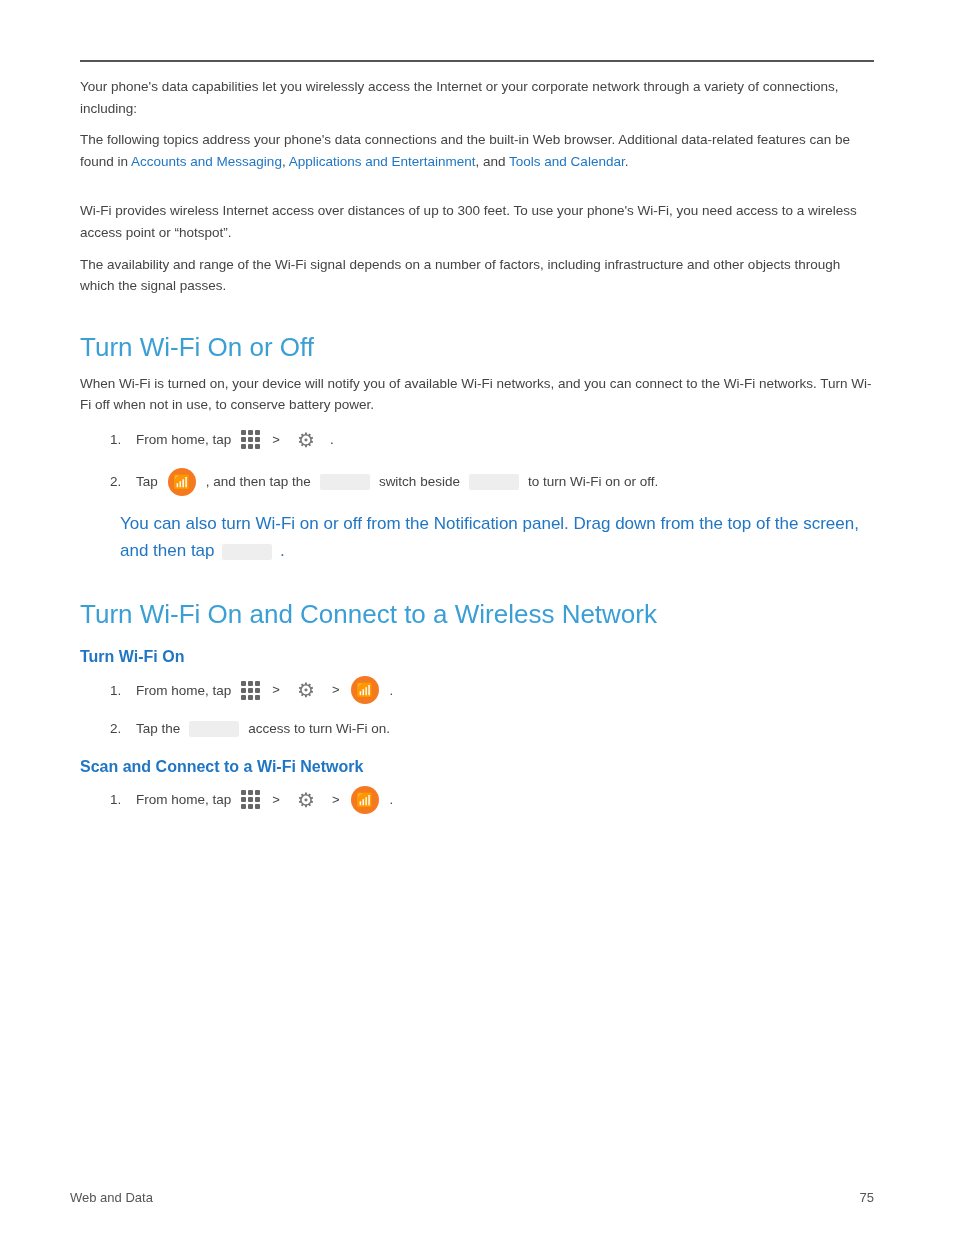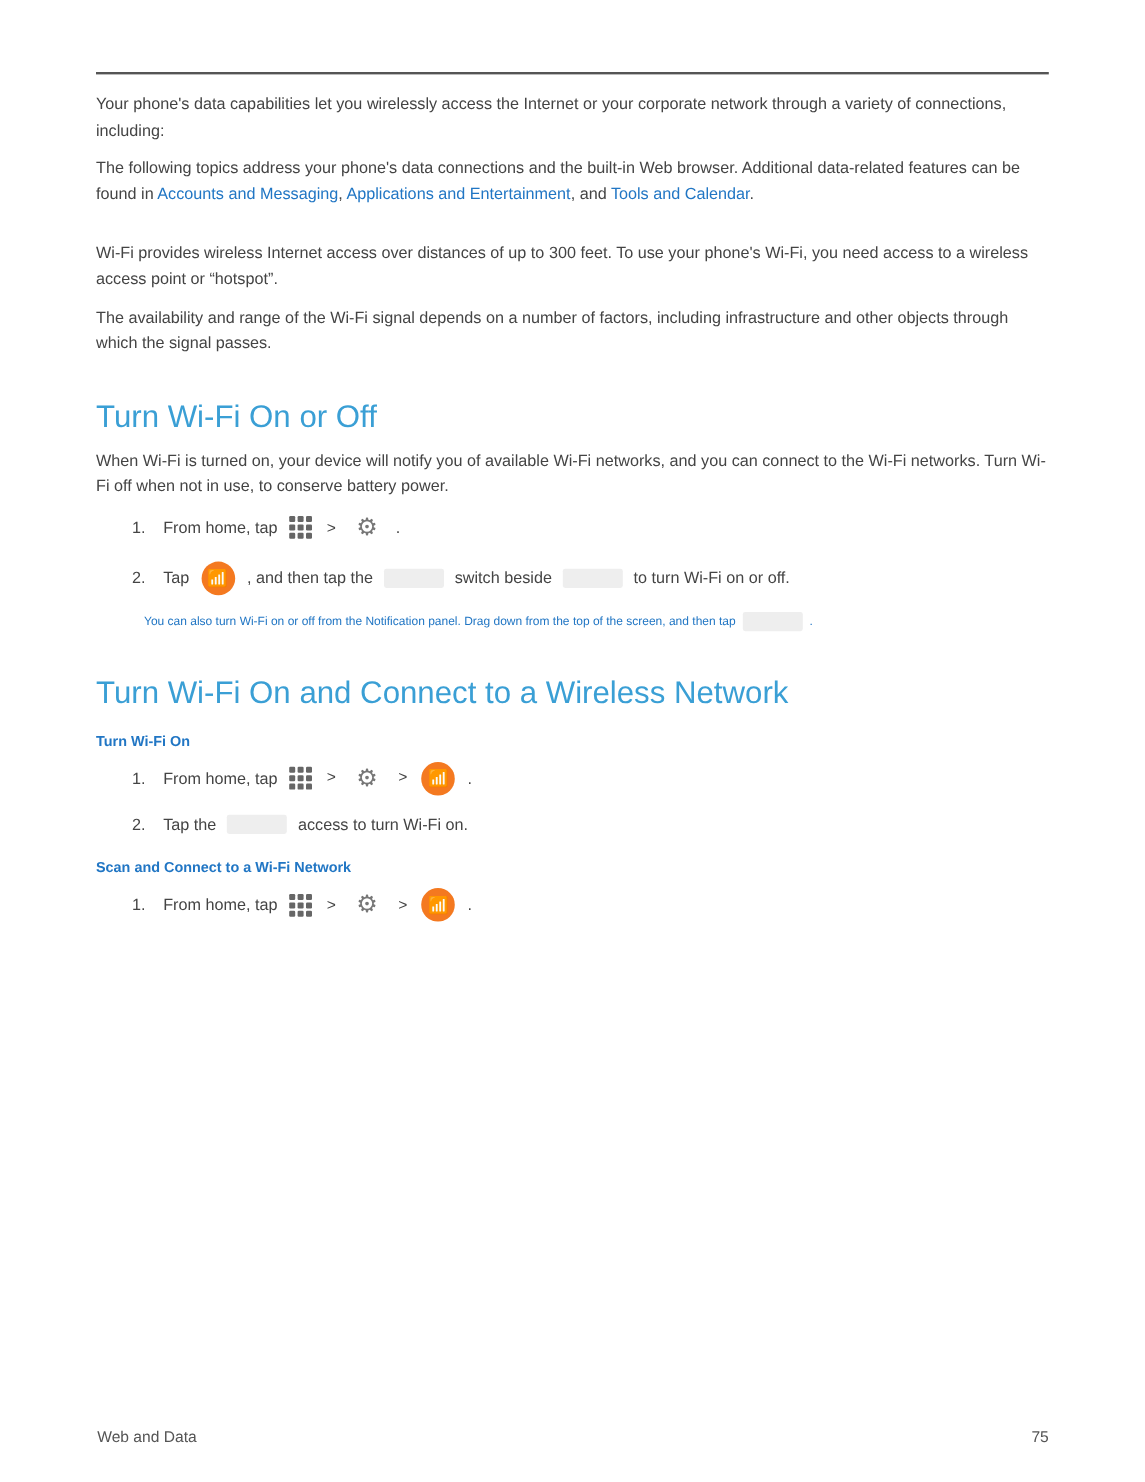--- a/index.html
+++ b/index.html
@@ -34,31 +34,31 @@
       margin-top: 28px;
     }
     h2.section-title {
       font-size: 26px;
       font-weight: normal;
       color: #3a9fd5;
       margin-bottom: 10px;
       margin-top: 35px;
     }
     h3.sub-title {
-      font-size: 12px;
+      font-size: 16px;
       font-weight: bold;
       color: #2176c4;
       margin-top: 18px;
       margin-bottom: 10px;
     }
     .note-box {
       color: #2176c4;
       margin: 10px 0 10px 40px;
       line-height: 1.6;
-      font-size: 10px;
+      font-size: 17px;
     }
     .steps {
       margin: 10px 0 10px 30px;
     }
     .step {
       display: flex;
       align-items: center;
       margin-bottom: 14px;
       gap: 6px;
       line-height: 1.6;
@@ -74,21 +74,21 @@
       color: #444;
       font-size: 13px;
       margin: 0 2px;
     }
     .period {
       color: #444;
     }
     .footer {
       position: absolute;
       bottom: 30px;
-      left: 81px;
+      left: 70px;
       right: 80px;
       display: flex;
       justify-content: space-between;
       align-items: center;
       color: #555;
       font-size: 13px;
     }
     
     .apps-icon {
       display: inline-grid;

